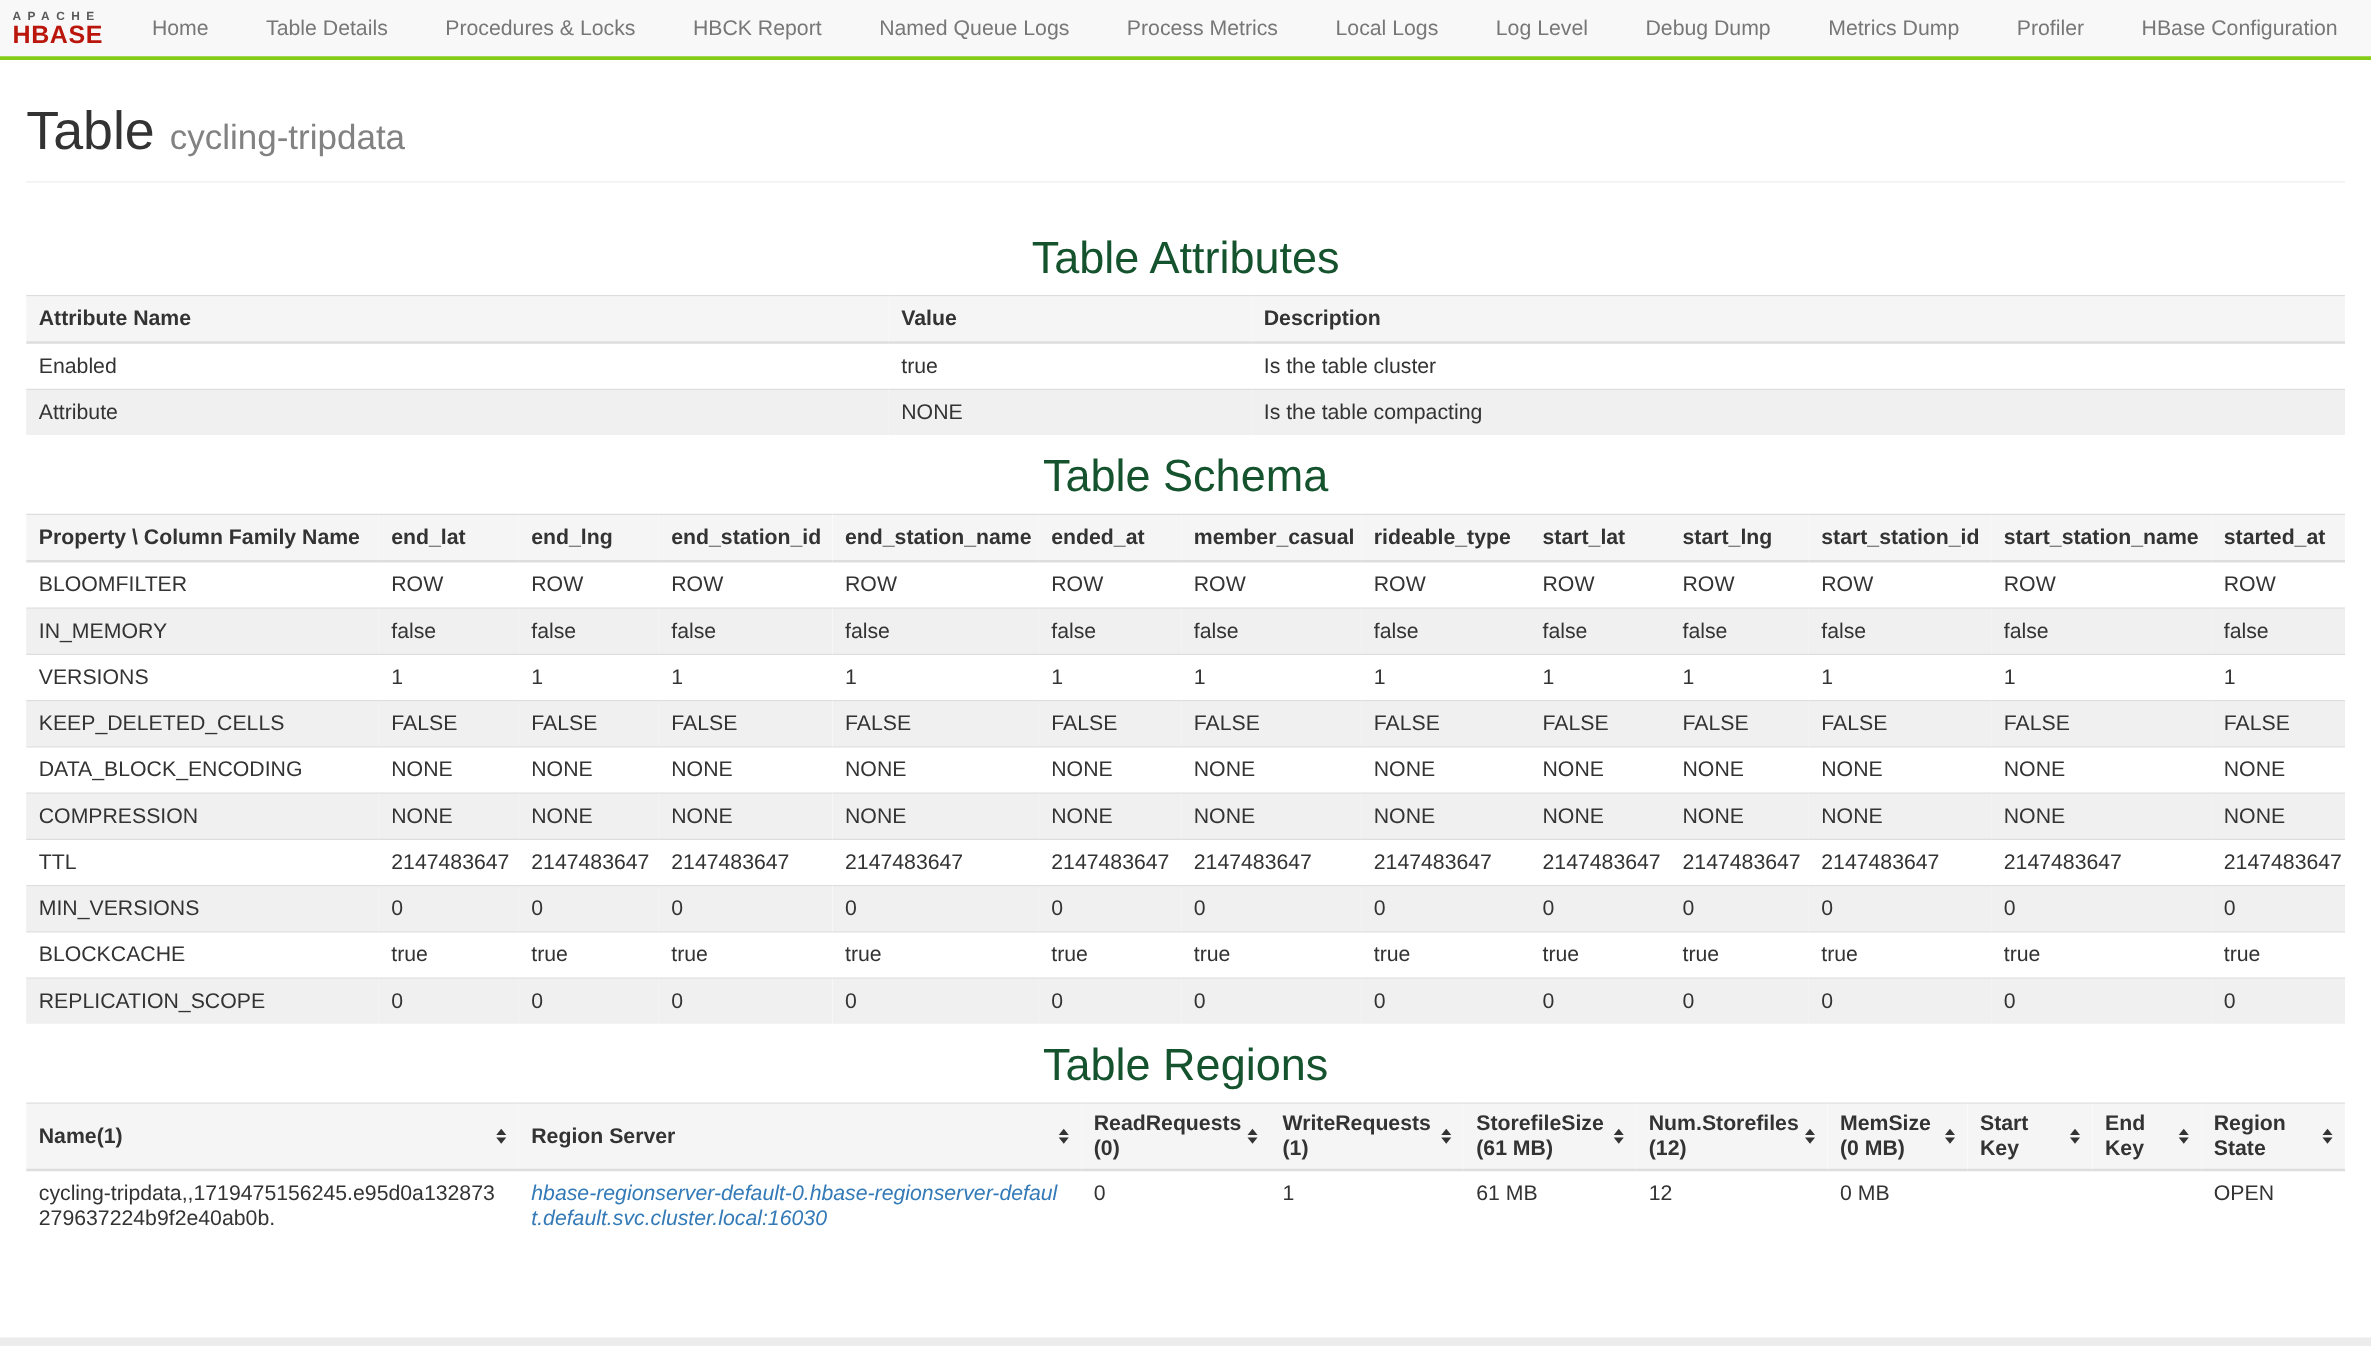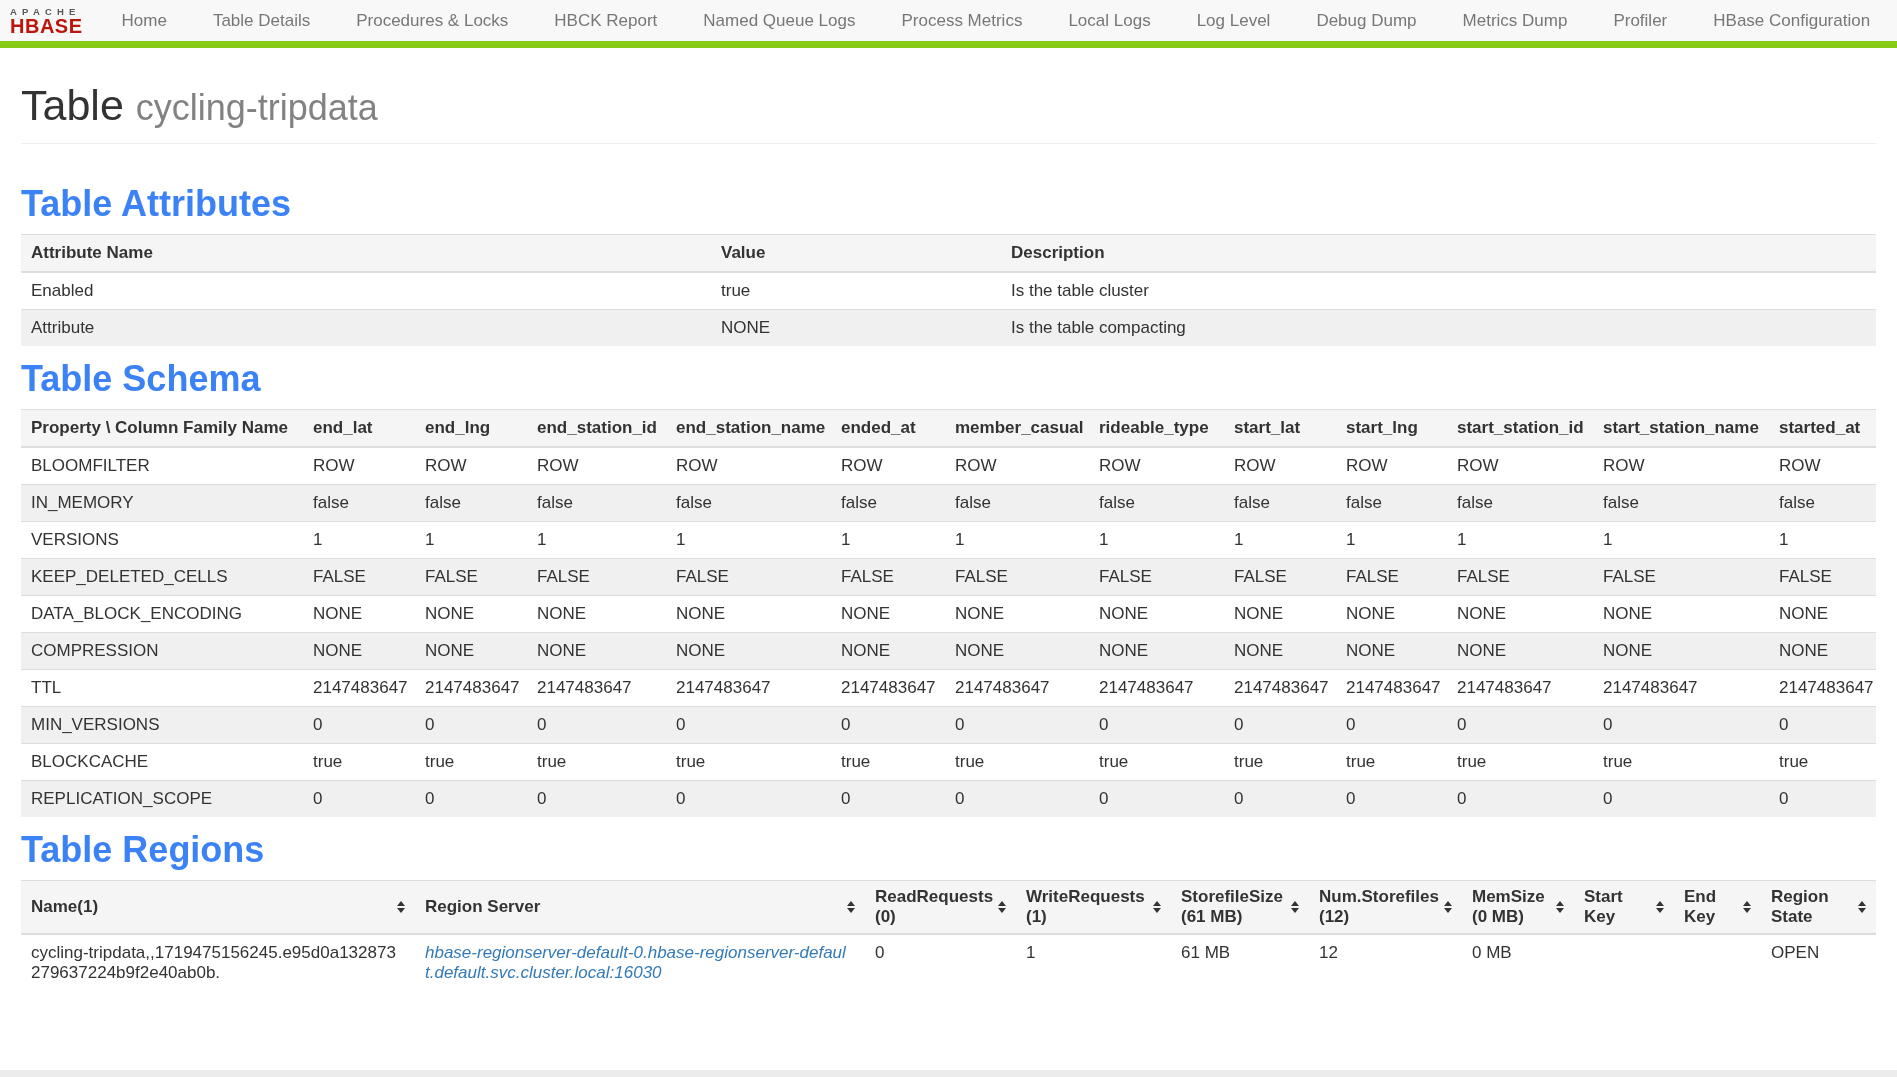--- a/index.html
+++ b/index.html
@@ -11,34 +11,34 @@
   }
   *{box-sizing:border-box;}
   html,body{margin:0;padding:0;}
   body{
     width:1897px;height:1077px;overflow:hidden;position:relative;
     font-family:"Liberation Sans","DejaVu Sans",sans-serif;
     font-size:17px;color:#333;background:#fff;
   }
   
   .navbar{
-    height:48px;background:#f8f8f8;border-bottom:7px solid #84cc16;
+    height:48px;background:#f8f8f8;border-bottom:3px solid #84cc16;
     display:flex;align-items:center;padding:0 10px;white-space:nowrap;
   }
   .logo{margin-right:26px;cursor:pointer;line-height:1;padding-top:1px;}
   .logo-top{font-size:9.5px;font-weight:bold;letter-spacing:5.2px;color:#58595b;margin-bottom:1px;}
   .logo-main{font-size:20px;font-weight:bold;color:var(--logo-red);line-height:.85;letter-spacing:.5px;}
   .nav-items{list-style:none;display:flex;margin:0;padding:0;gap:20px;}
   .nav-items a{display:block;padding:0 13px;line-height:47px;color:#777;text-decoration:none;cursor:pointer;}
   
   .content{padding:0 21px;}
   .page-header{margin:34px 0 40px;padding-bottom:12px;border-bottom:1px solid #eee;}
   h1{margin:0;font-size:43px;font-weight:400;line-height:47px;color:#333;}
-  h1 small{font-size:36px;color:#828282;font-weight:400;}
-  h2.section-title{margin:13px 0 10px;font-size:36px;font-weight:700;line-height:40px;color:#3b82f6;}
+  h1 small{font-size:28px;color:#828282;font-weight:400;}
+  h2.section-title{margin:13px 0 10px;font-size:36px;font-weight:400;line-height:40px;color:#14532d;text-align:center;}
   
   table{border-collapse:collapse;table-layout:fixed;width:100%;}
   th,td{
     padding:8px 10px;line-height:20px;text-align:left;vertical-align:top;
     border-top:1px solid var(--border);font-size:17px;overflow:hidden;
   }
   thead th{background:var(--thead-bg);border-bottom:2px solid var(--border);font-weight:700;vertical-align:middle;}
   tbody tr:nth-child(even){background:var(--stripe);}
   #regions-table thead th{padding:6px 10px;cursor:pointer;}
   .th-flex{display:flex;align-items:center;justify-content:space-between;gap:4px;}

